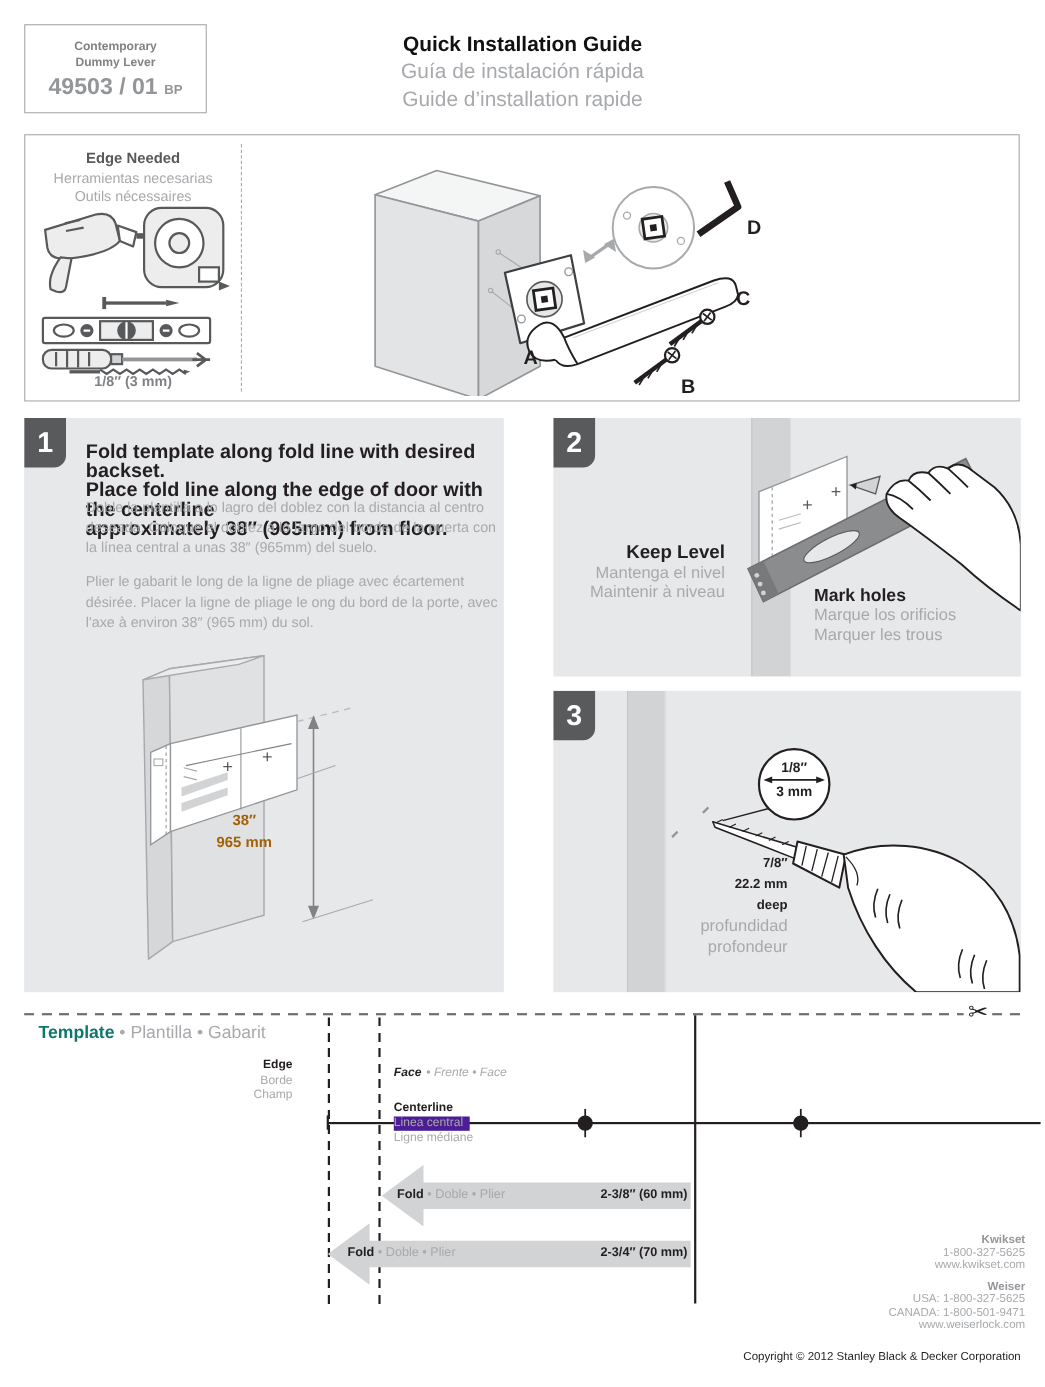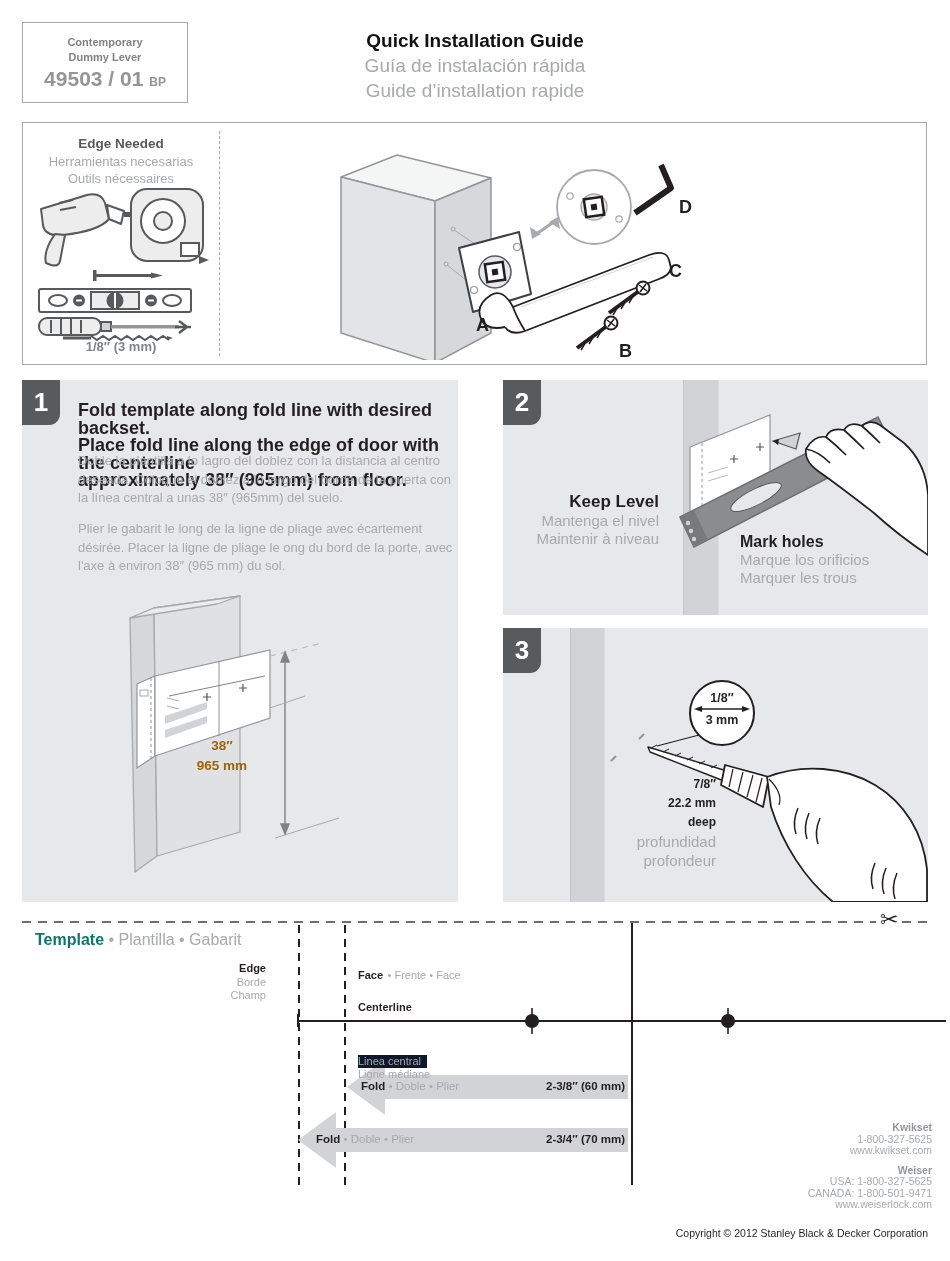--- a/index.html
+++ b/index.html
@@ -62,23 +62,23 @@
   .tmpl-title{left:35px;top:931px;font-size:16px;}
   .tmpl-title .b{font-weight:bold;color:#0f766e;}
   .tmpl-title .g{color:#a7a9ac;}
   .vdash{width:2px;background:repeating-linear-gradient(to bottom,#231f20 0 8px,transparent 8px 14px);}
   .vsolid{left:631px;top:923px;width:2px;height:262px;background:#231f20;}
   .centerline{left:298px;top:1020px;width:648px;height:1.6px;background:#231f20;}
   .cl-tick{left:297px;top:1014px;width:2px;height:13px;background:#231f20;}
   .lbl11b{font-size:11px;font-weight:bold;color:#231f20;line-height:13.5px;}
   .lbl11g{font-size:11px;color:#a7a9ac;line-height:13.5px;}
   .edge-block{left:148px;top:962px;width:118px;text-align:right;}
-  .face-block{left:358px;top:965px;}
+  .face-block{left:358px;top:965px;font-style:italic;}
   .cl-block{left:358px;top:1001px;z-index:2;}
-  .cl-es{background:#0f172a;padding-right:6px;display:inline-block;margin-top:40px;}
+  .cl-es{background:#4c1d95;padding-right:6px;display:inline-block;}
   .fold-label{z-index:2;font-size:11.5px;}
   .fold-label .b{font-weight:bold;color:#231f20;}
   .fold-label .g{color:#a7a9ac;}
   .fold-size{z-index:2;width:170px;text-align:right;font-size:11.5px;font-weight:bold;color:#231f20;}
 
   
   .footer{left:632px;top:1122px;width:300px;text-align:right;}
   .ft-name{font-size:10.5px;font-weight:bold;color:#939598;line-height:11.5px;}
   .ft-line{font-size:10.5px;color:#a7a9ac;line-height:11.5px;}
   .ft-gap{height:8px;}

